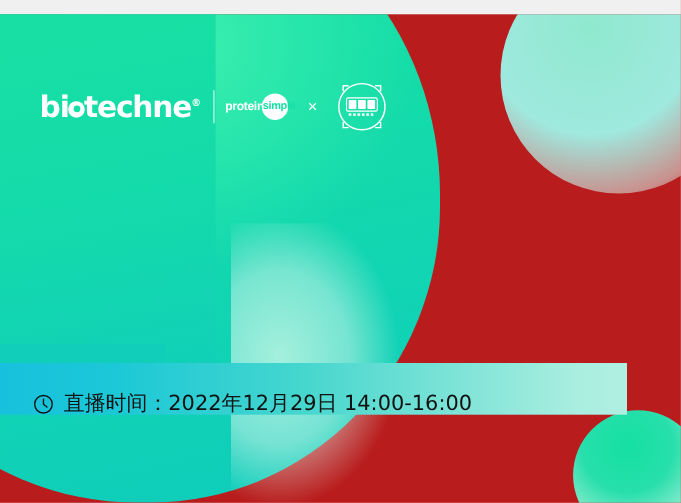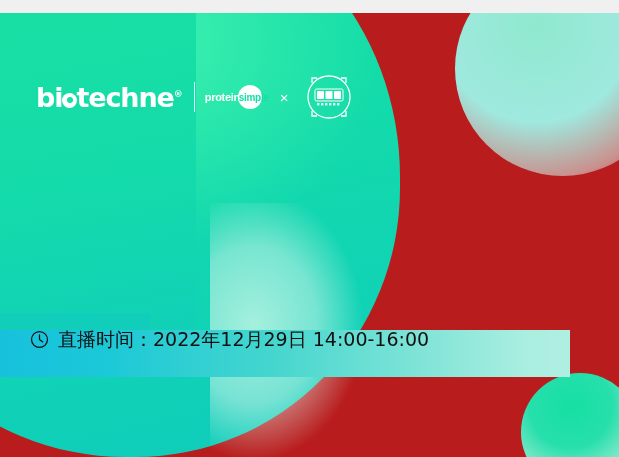--- a/index.html
+++ b/index.html
@@ -180,21 +180,21 @@
     transform:scaleX(0.93);
     transform-origin:left center;
   }
 
   
   .date-bar{
     position:absolute;
     left:0;top:317px;
     width:570px;height:47px;
     background:linear-gradient(90deg,#17C1DD 0%,#1BC8D7 18%,#45D6CE 48%, #85E5D8 76%, #A9EEE0 92%, #AFEFE2 100%);
-    display:flex;align-items:flex-start;
+    display:flex;align-items:flex-end;
     z-index:8;
   }
   .date-inner{
     display:flex;align-items:center;
     margin-left:30px;
   }
   .clock-icon{
     width:19px;height:19px;
     margin-right:9px;
     flex:none;

